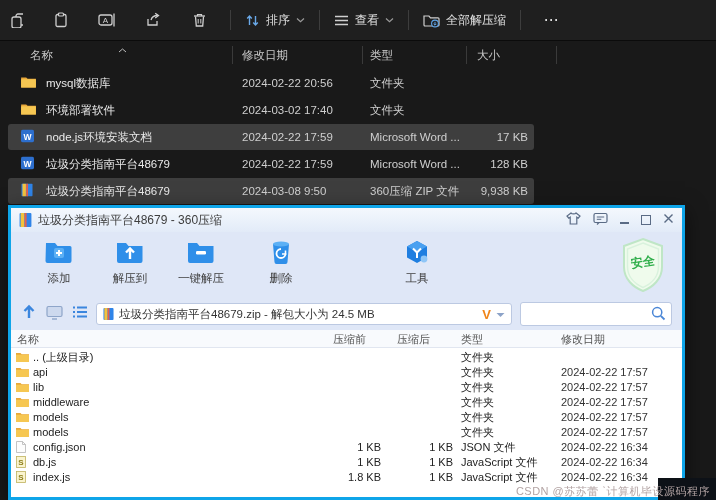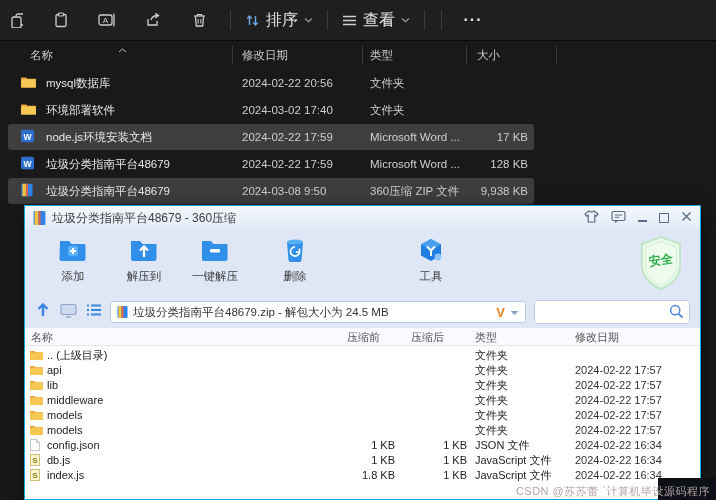--- a/index.html
+++ b/index.html
@@ -8,39 +8,39 @@
     background:#191919;
     font-family:"Liberation Sans","DejaVu Sans",sans-serif;
     -webkit-font-smoothing:antialiased;
   }
   
   .cmdbar{position:absolute;top:0;left:0;right:0;height:40px;background:#1f1f1f;
     border-bottom:1px solid #0b0b0b;display:flex;align-items:center;color:#d6d6d6;}
   .cbtn{height:30px;min-width:34px;display:flex;align-items:center;justify-content:center;
     border-radius:4px;gap:6px;padding:0 6px;}
   .cbtn svg{display:block}
-  .ctext{font-size:16px;color:#e2e2e2;}
+  .ctext{font-size:12px;color:#e2e2e2;}
   .vsep{width:1px;height:20px;background:#3d3d3d;margin:0 8px;}
   .halficon{margin-left:-8px}
   
   .xheader{position:absolute;top:44px;left:0;right:0;height:22px;font-size:11.5px;color:#c9c9c9;}
   .xheader span{position:absolute;top:4px;}
   .hsep{position:absolute;top:46px;width:1px;height:18px;background:#3a3a3a;}
   .sortcaret{position:absolute;top:39px;left:118px;color:#bdbdbd}
   .xrow{position:absolute;left:8px;width:526px;height:26px;border-radius:3px;font-size:11.5px;}
   .xrow.sel{background:#3e3e3e;}
   .xrow span{position:absolute;top:50%;transform:translateY(-50%);white-space:nowrap;}
   .xicon{left:13px;}
   .xname{left:38px;color:#e9e9e9;}
   .xdate{left:234px;color:#cfcfcf;}
   .xtype{left:362px;color:#cfcfcf;}
   .xsize{left:428px;width:92px;text-align:right;color:#cfcfcf;}
   
-  .zwin{position:absolute;left:24px;top:205px;width:677px;height:295px;box-sizing:border-box;
-    background:#e7edf8;border:1px solid #0ea5e9;box-shadow:0 6px 20px rgba(0,0,0,.55);}
+  .zwin{position:absolute;left:8px;top:205px;width:677px;height:295px;box-sizing:border-box;
+    background:#e7edf8;border:3px solid #0ea5e9;box-shadow:0 6px 20px rgba(0,0,0,.55);}
   .ztitle{position:relative;height:24px;background:linear-gradient(#f4f8fd,#e2ebf8);
     display:flex;align-items:center;padding:0 8px;font-size:12px;color:#3d3d3d;}
   .ztitle .ticon{margin-right:6px;display:flex}
   .zmenu{position:absolute;left:372px;top:0;height:24px;display:flex;gap:24px;align-items:center;}
   .zmenu span{font-size:12px;color:#4a4a4a;}
   .zctrl{position:absolute;right:8px;top:0;height:24px;display:flex;gap:12px;align-items:center;color:#5a6b85;}
   .minbar{width:9px;height:2px;background:#5a6b85;margin-top:6px}
   .maxbox{width:8px;height:8px;border:1.4px solid #5a6b85}
   
   .ztoolbar{position:absolute;top:24px;left:0;right:0;height:66px;background:#dfe7f7;}
@@ -130,20 +130,28 @@
   <div class="cbtn">
     <svg width="15" height="13" viewBox="0 0 15 13">
         <path d="M1 2.5 h13 M1 6.5 h13 M1 10.5 h13" stroke="#cfcfcf" stroke-width="1.5"></path>
       </svg>
     <span class="ctext">查看</span>
     <svg width="9" height="6" viewBox="0 0 9 6">
         <path d="M1 1.5 L4.5 4.7 L8 1.5" fill="none" stroke="#9a9a9a" stroke-width="1.2"></path>
       </svg>
   </div>
   <div class="vsep"></div>
+  <div class="cbtn">
+    <svg width="17" height="15" viewBox="0 0 17 15">
+        <path d="M1 3 h5 l1.5 1.8 H15 a1 1 0 0 1 1 1 V12 a1 1 0 0 1 -1 1 H2 a1 1 0 0 1 -1 -1 z" fill="none" stroke="#cfcfcf" stroke-width="1.2"></path>
+        <circle cx="12" cy="10.5" r="3.4" fill="#1f1f1f" stroke="#5fa4e8" stroke-width="1.1"></circle>
+        <path d="M12 8.8 v3.2 M10.6 10.8 l1.4 1.4 1.4-1.4" fill="none" stroke="#5fa4e8" stroke-width="1"></path>
+      </svg>
+    <span class="ctext">全部解压缩</span>
+  </div>
   <div class="vsep"></div>
   <div class="cbtn">
     <span class="ctext" style="font-weight:bold;letter-spacing:1px;">···</span>
   </div>
 </div>
 
 <div class="sortcaret">
   <svg width="9" height="5" viewBox="0 0 9 5">
       <path d="M1 4 L4.5 1 L8 4" fill="none" stroke="#bdbdbd" stroke-width="1"></path>
     </svg>

